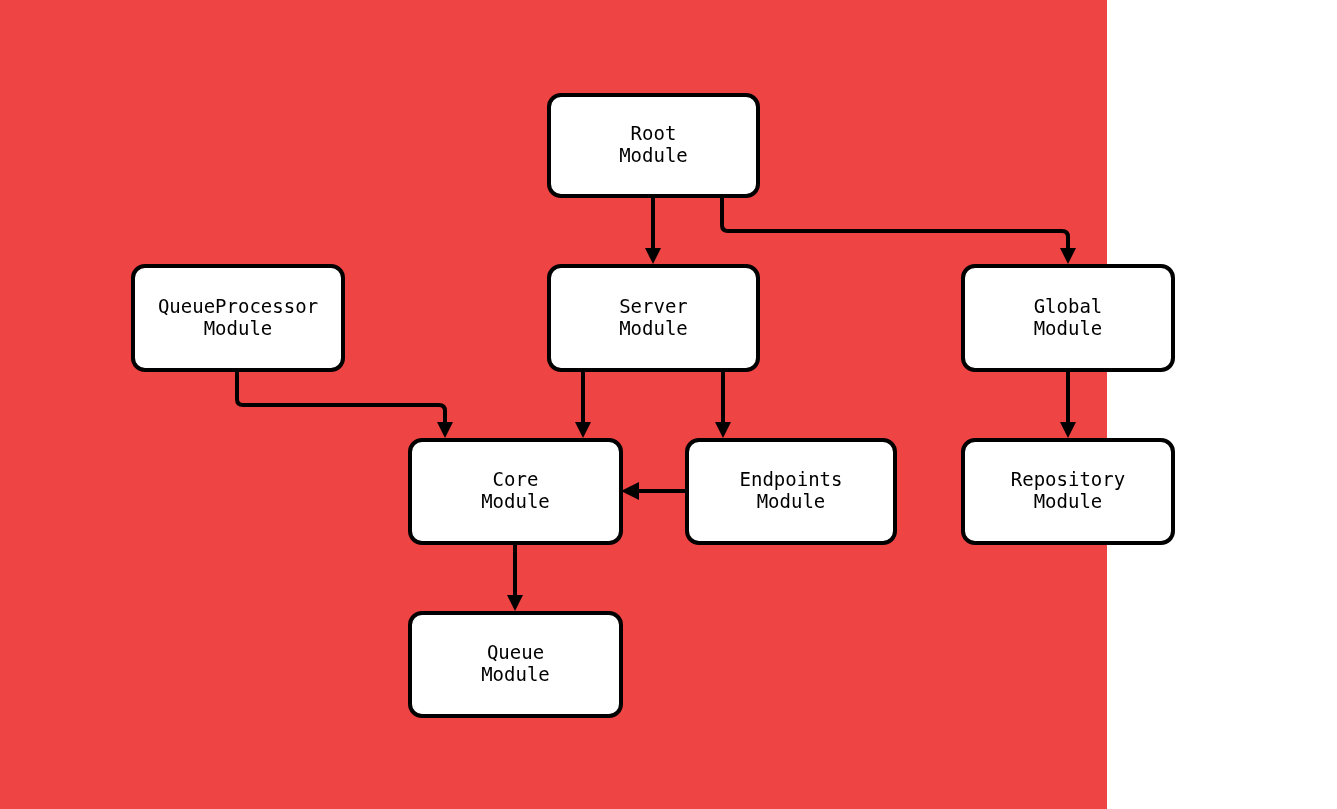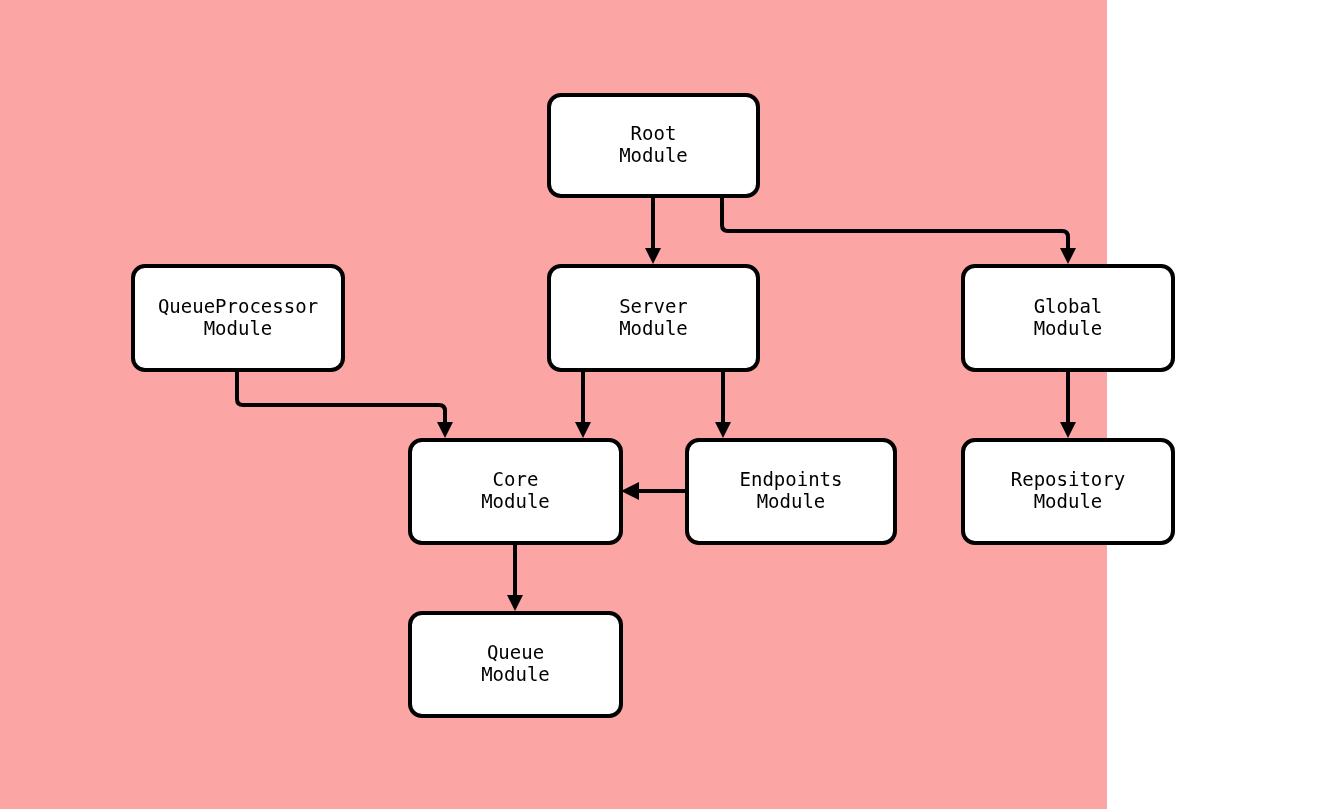--- a/index.html
+++ b/index.html
@@ -10,21 +10,21 @@
   body {
     width: 1337px;
     height: 809px;
     overflow: hidden;
     font-family: "DejaVu Sans Mono", monospace;
   }
   #diagram-canvas {
     position: relative;
     width: 1107px;
     height: 809px;
-    background: #fca5a5;
+    background: #ef4444;
   }
   svg.diagram-svg {
     position: absolute;
     left: 0;
     top: 0;
     width: 1337px;
     height: 809px;
   }
   .node-box {
     fill: #ffffff;

